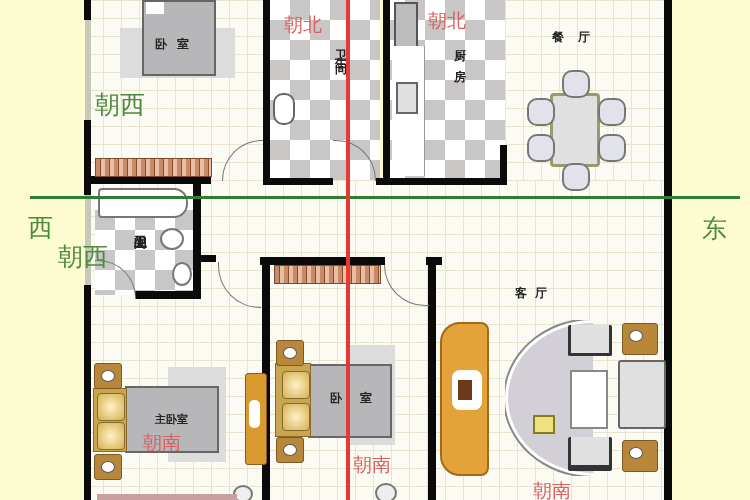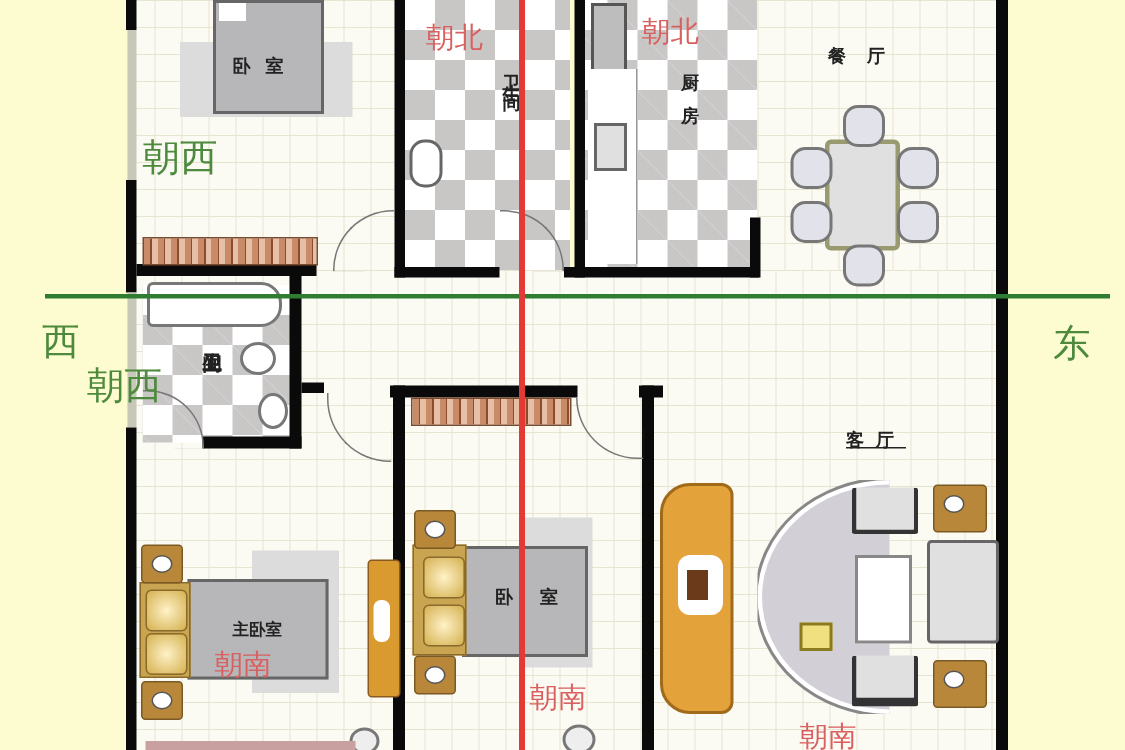--- a/index.html
+++ b/index.html
@@ -112,21 +112,21 @@
 <div class="abs" style="left:275px;top:363px;width:34px;height:72px;background:#c9a552;border:1px solid #8a6a2a;"></div>
 <div class="pillow" style="left:282px;top:371px;"></div>
 <div class="pillow" style="left:282px;top:403px;"></div>
 <div class="nightstand" style="left:276px;top:340px;"></div>
 <div class="nightstand" style="left:276px;top:437px;"></div>
 <div class="lbl" style="left:330px;top:390px;letter-spacing:18px;">卧室</div>
 <div class="dir-red" style="left:353px;top:452px;">朝南</div>
 <div class="abs" style="left:375px;top:483px;width:18px;height:16px;border-radius:50%;border:2px solid #777;background:#eee;"></div>
 <div class="wardrobe" style="left:274px;top:265px;width:105px;height:17px;"></div>
 
-<div class="lbl" style="left:564px;top:285px;letter-spacing:8px;text-decoration:underline;">客厅</div>
+<div class="lbl" style="left:515px;top:285px;letter-spacing:8px;">客厅</div>
 <div class="abs" style="left:440px;top:322px;width:45px;height:150px;background:#e3a23a;border:2px solid #a06a1a;border-radius:20px 8px 8px 20px;"></div>
 <div class="abs" style="left:452px;top:370px;width:30px;height:40px;background:#fff;border-radius:8px;"></div>
 <div class="abs" style="left:458px;top:380px;width:14px;height:20px;background:#6b3a1a;"></div>
 <div class="abs" style="left:505px;top:320px;width:170px;height:150px;border-radius:50%;background:#d2cfd6;border:3px solid #fff;box-shadow:0 0 0 2px #888;clip-path:inset(0 50% 0 0);"></div>
 <div class="abs" style="left:618px;top:360px;width:44px;height:65px;background:#e0e0e0;border:2px solid #666;border-radius:3px;"></div>
 <div class="abs" style="left:570px;top:370px;width:34px;height:55px;background:#fff;border:2px solid #888;"></div>
 <div class="abs" style="left:568px;top:325px;width:38px;height:28px;background:#e0e0e0;border:3px solid #333;border-top:none;border-radius:2px;"></div>
 <div class="abs" style="left:568px;top:437px;width:38px;height:28px;background:#e0e0e0;border:3px solid #333;border-bottom:6px solid #333;border-top:none;border-radius:2px;"></div>
 <div class="nightstand" style="left:622px;top:323px;width:34px;height:30px;"></div>
 <div class="nightstand" style="left:622px;top:440px;width:34px;height:30px;"></div>

